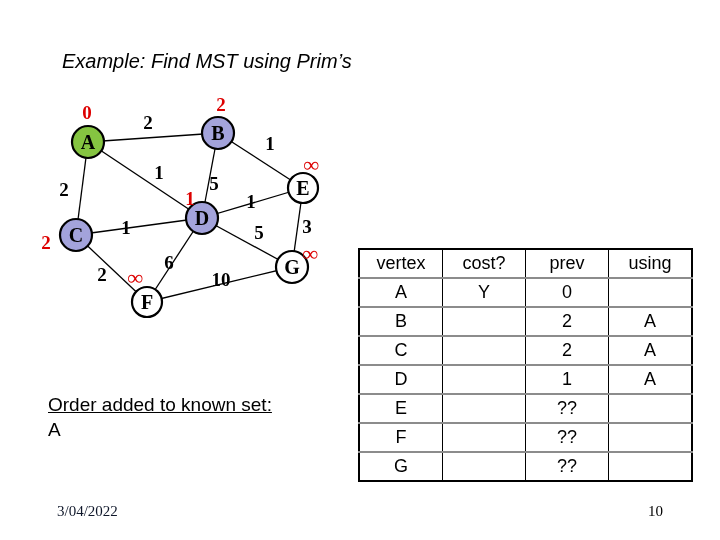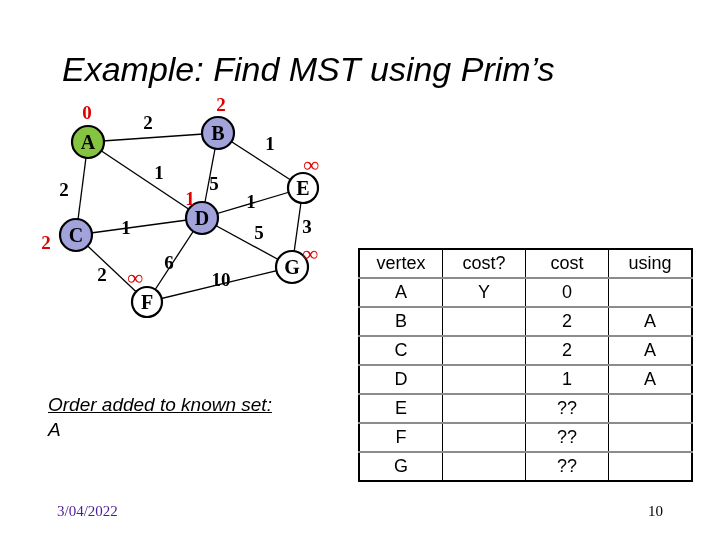--- a/index.html
+++ b/index.html
@@ -3,47 +3,47 @@
 <meta charset="utf-8">
 <style>
   html,body{margin:0;padding:0;}
   body{
     width:720px;height:540px;position:relative;background:#ffffff;
     font-family:"Liberation Sans",sans-serif;overflow:hidden;
   }
   .slide{position:absolute;inset:0;}
   .page-title{
     position:absolute;left:62px;top:50px;
-    font-size:34px;font-style:italic;color:#000;white-space:nowrap;
+    font-size:20px;font-style:italic;color:#000;white-space:nowrap;
   }
   #graph-svg{position:absolute;left:0;top:0;width:360px;height:345px;}
   #graph-svg .edge{stroke:#000;stroke-width:1.3;}
   #graph-svg .weight{font:bold 19px "Liberation Serif","DejaVu Serif",serif;fill:#000;}
   #graph-svg .vletter{font:bold 20px "Liberation Serif","DejaVu Serif",serif;fill:#000;}
   #graph-svg .cost{font:bold 19px "Liberation Serif","DejaVu Serif",serif;}
   #graph-svg .cost.inf{font-size:22px;}
   #graph-svg circle{stroke:#000;stroke-width:2.2;}
   .mst-table{
     position:absolute;left:358px;top:248px;
     border-collapse:collapse;border:2px solid #000;
     font-size:18px;color:#000;table-layout:fixed;
   }
   .mst-table th,.mst-table td{
     width:82px;height:27px;text-align:center;vertical-align:middle;
     font-weight:normal;padding:0;
     border-left:1px solid #000;border-top:2px solid #8c8c8c;margin-top:35px;
   }
   .mst-table tr:first-child th{border-top:none;}
   .mst-table th:first-child,.mst-table td:first-child{border-left:none;}
-  .known-set{position:absolute;left:48px;top:394px;font-size:19px;color:#000;font-style:italic;}
+  .known-set{position:absolute;left:48px;top:394px;font-size:19px;color:#000;}
   .known-set .ks-label{text-decoration:underline;}
   .known-set .ks-value{margin-top:3px;}
   .footer-date{
     position:absolute;left:57px;top:503px;
-    font-family:"Liberation Serif","DejaVu Serif",serif;font-size:15px;color:#4c1d95;
+    font-family:"Liberation Serif","DejaVu Serif",serif;font-size:15px;color:#0f172a;
   }
   .page-number{
     position:absolute;right:57px;top:503px;
     font-family:"Liberation Serif","DejaVu Serif",serif;font-size:15px;color:#000;
   }
 </style>
 </head>
 <body>
 
 <div class="slide">
@@ -96,21 +96,21 @@
       <text x="311" y="172" class="cost inf" text-anchor="middle" fill="#dd0000">∞</text>
       <text x="135" y="285" class="cost inf" text-anchor="middle" fill="#dd0000">∞</text>
       <text x="310" y="261" class="cost inf" text-anchor="middle" fill="#dd0000">∞</text>
     </svg>
 
   <table class="mst-table">
     <thead>
         <tr>
           <th>vertex</th>
           <th>cost?</th>
-          <th>cost</th>
+          <th>prev</th>
           <th>using</th>
         </tr>
       </thead>
     <tbody>
         <tr>
           <td>A</td>
           <td>Y</td>
           <td>0</td>
           <td></td>
         </tr>

